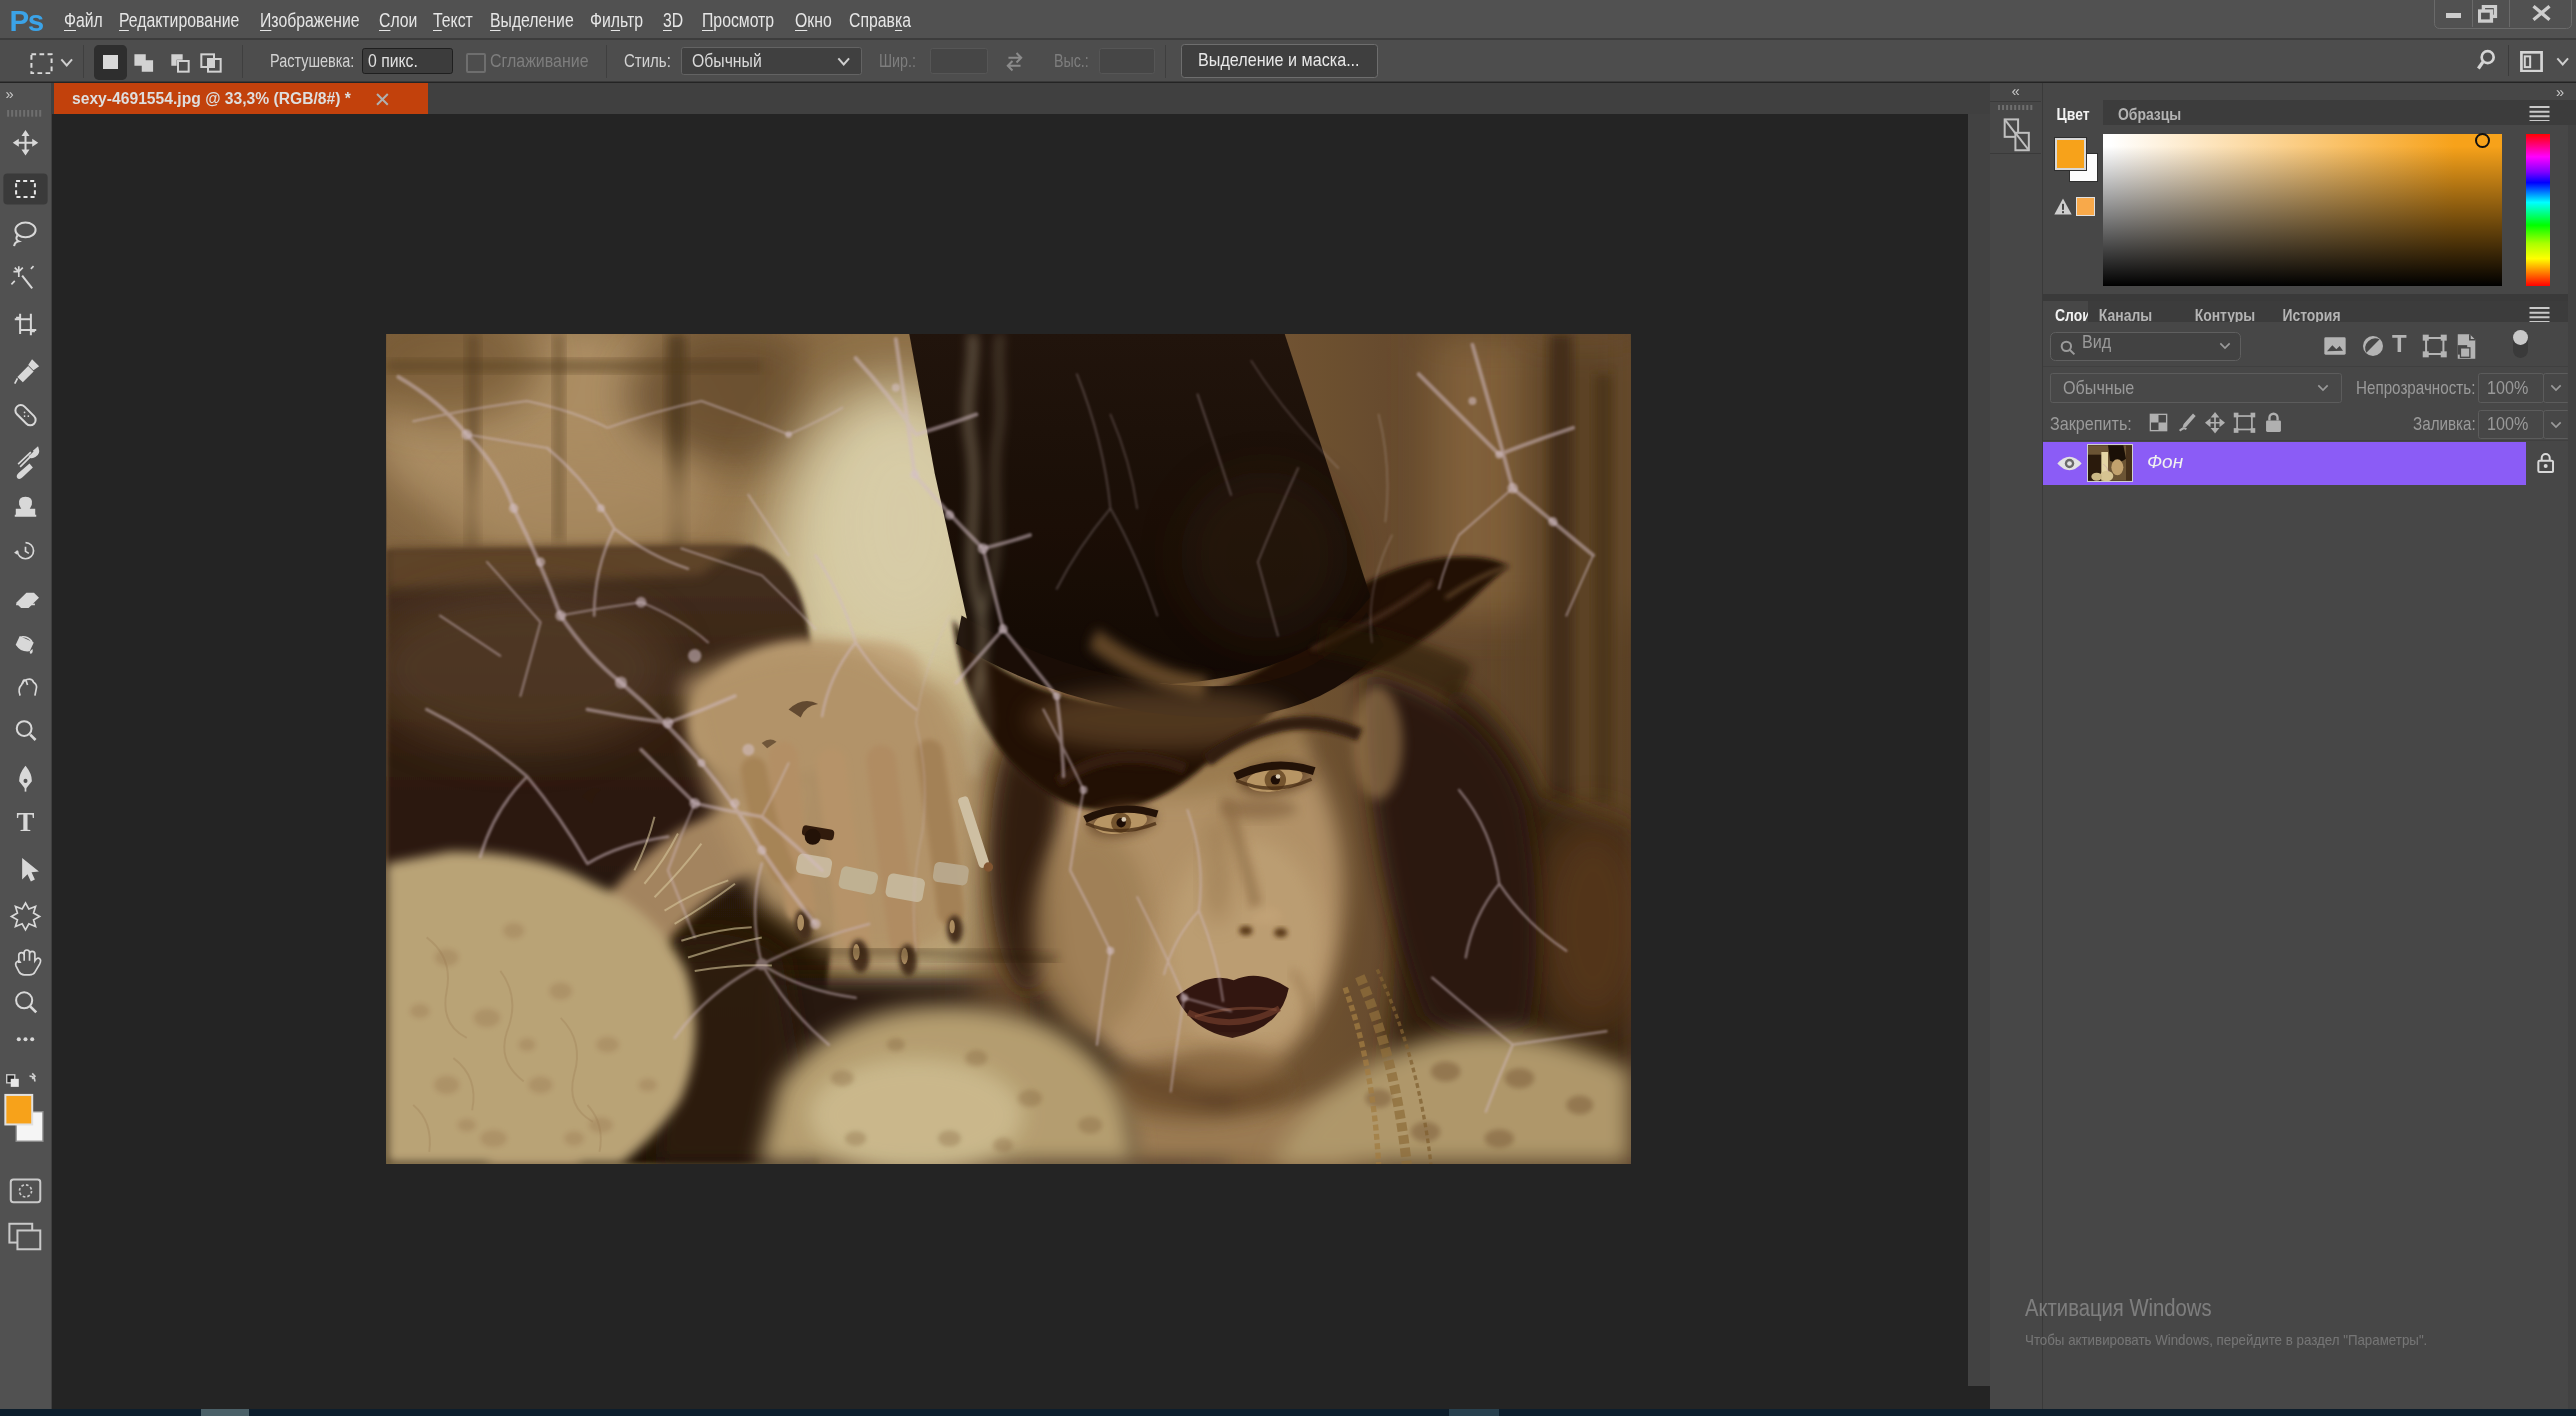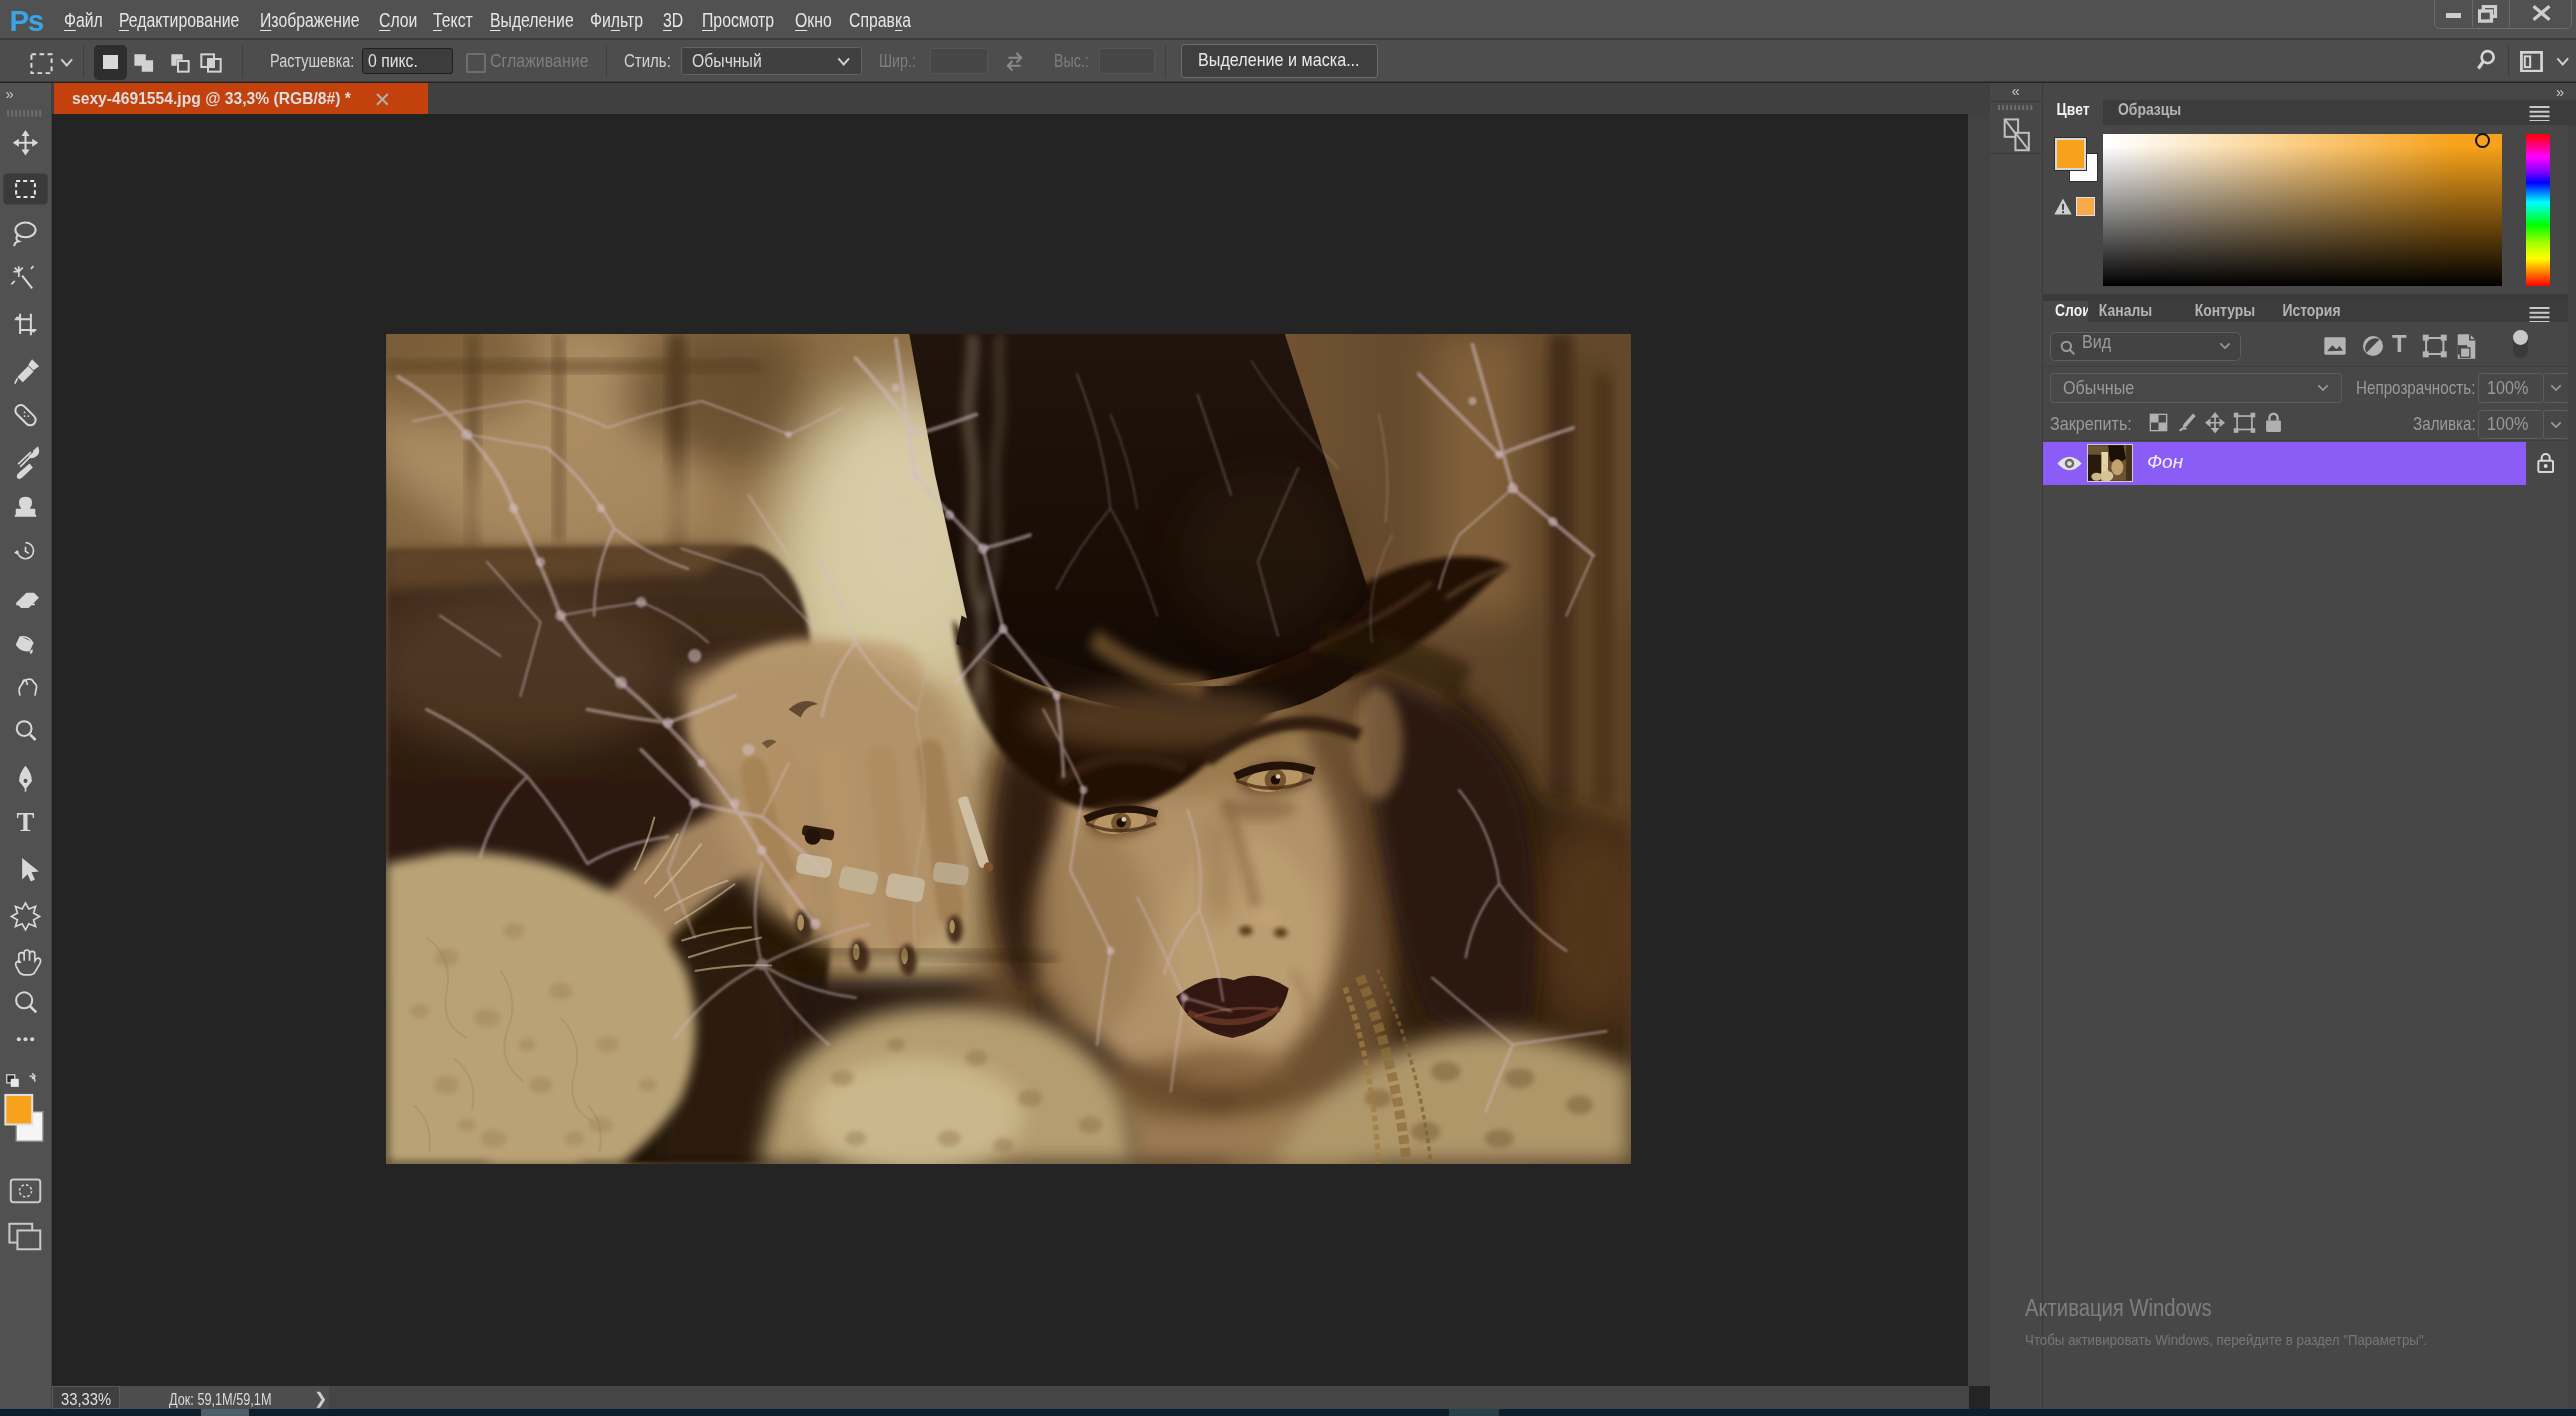--- a/index.html
+++ b/index.html
@@ -14,21 +14,21 @@
 #tabstrip{left:52px;top:83px;width:1938px;height:32px;background:#404040;}
 #doctab{position:absolute;left:2px;top:0;width:374px;height:32px;background:#c2410c;font-size:17.4px;color:#dedede;}
 #canvas{left:52px;top:114px;width:1917px;height:1272px;background:#242424;}
 #gapcol{left:1968px;top:114px;width:21.5px;height:1272px;background:#424242;}
 #dock{left:1990px;top:83px;width:586px;height:1326px;background:#474747;}
 #dstrip{position:absolute;left:0;top:0;width:51px;height:1330px;background:#474747;}
 #dmain{position:absolute;left:53px;top:0;width:533px;height:1330px;background:#474747;}
 #statusbar{left:52px;top:1386px;width:1917px;height:23px;background:#454545;font-size:19px;}
 #taskbar{left:0;top:1409px;width:2576px;height:7.4px;background:#0d1e2c;}
 .panel-tabs{position:absolute;left:0;width:533px;height:25px;background:#3c3c3c;}
-.ptab{position:absolute;top:0;height:25px;font-size:17px;font-weight:bold;color:#b4b4b4;display:flex;align-items:flex-start;justify-content:center;background:#3c3c3c;}
+.ptab{position:absolute;top:0;height:25px;font-size:17px;font-weight:bold;color:#b4b4b4;display:flex;align-items:flex-end;justify-content:center;background:#3c3c3c;}
 .ptab span{transform:scaleX(.82);}
 .ptab.act{background:#474747;color:#f2f2f2;}
 .inbox{position:absolute;background:#3d3d3d;border:1.3px solid #5c5c5c;border-radius:2.7px;box-sizing:border-box;}
 .sx{transform-origin:0 0;display:inline-block;white-space:nowrap;}
 svg{display:block;}
 </style></head>
 <body>
 <div id="app">
 
 <div id="menubar" class="abs">
@@ -814,27 +814,20 @@
           </svg>
       <svg class="abs" style="left:475px;top:5.4px;" width="23" height="27" viewBox="0 0 34 40">
             <path d="M4 10 h26 M13 10 v-5 h8 v5 M7 10 l2 26 h16 l2 -26" fill="none" stroke="#b0b0b0" stroke-width="3"></path>
             <path d="M13 16 v14 M21 16 v14" stroke="#b0b0b0" stroke-width="2.5" fill="none"></path>
           </svg>
     </div>
     <div class="abs" style="left:525px;top:42px;width:8px;height:1288px;background:#424242;"></div>
   </div>
 </div>
 
-<div id="statusbar" class="abs">
-  <div class="abs" style="left:0;top:0;width:68px;height:23px;background:#3f3f3f;border:0.7px solid #5a5a5a;box-sizing:border-box;"></div>
-  <div class="abs sx" style="left:9.4px;top:3.4px;color:#e0e0e0;font-size:17.4px;transform:scaleX(.85);">33,33%</div>
-  <div class="abs" style="left:68px;top:0;width:209px;height:23px;background:#4d4d4d;"></div>
-  <div class="abs sx" style="left:117px;top:3.4px;color:#dadada;font-size:17.4px;transform:scaleX(.73);">Док: 59,1M/59,1M</div>
-  <div class="abs" style="left:262px;top:3.4px;color:#cfcfcf;font-size:16px;">❯</div>
-</div>
 <div id="taskbar" class="abs">
       <div class="abs" style="left:201px;top:0;width:48px;height:7.4px;background:#4a6068;"></div>
       <div class="abs" style="left:1449px;top:0;width:50px;height:7.4px;background:#27404e;"></div>
     </div>
 
 <div class="abs sx" style="left:2025px;top:1295px;font-size:23px;color:rgba(255,255,255,0.30);transform:scaleX(.88);">Активация Windows</div>
 <div class="abs sx" style="left:2025px;top:1332px;font-size:14.8px;color:rgba(255,255,255,0.25);transform:scaleX(.90);">Чтобы активировать Windows, перейдите в раздел "Параметры".</div>
 
 </div>
 

